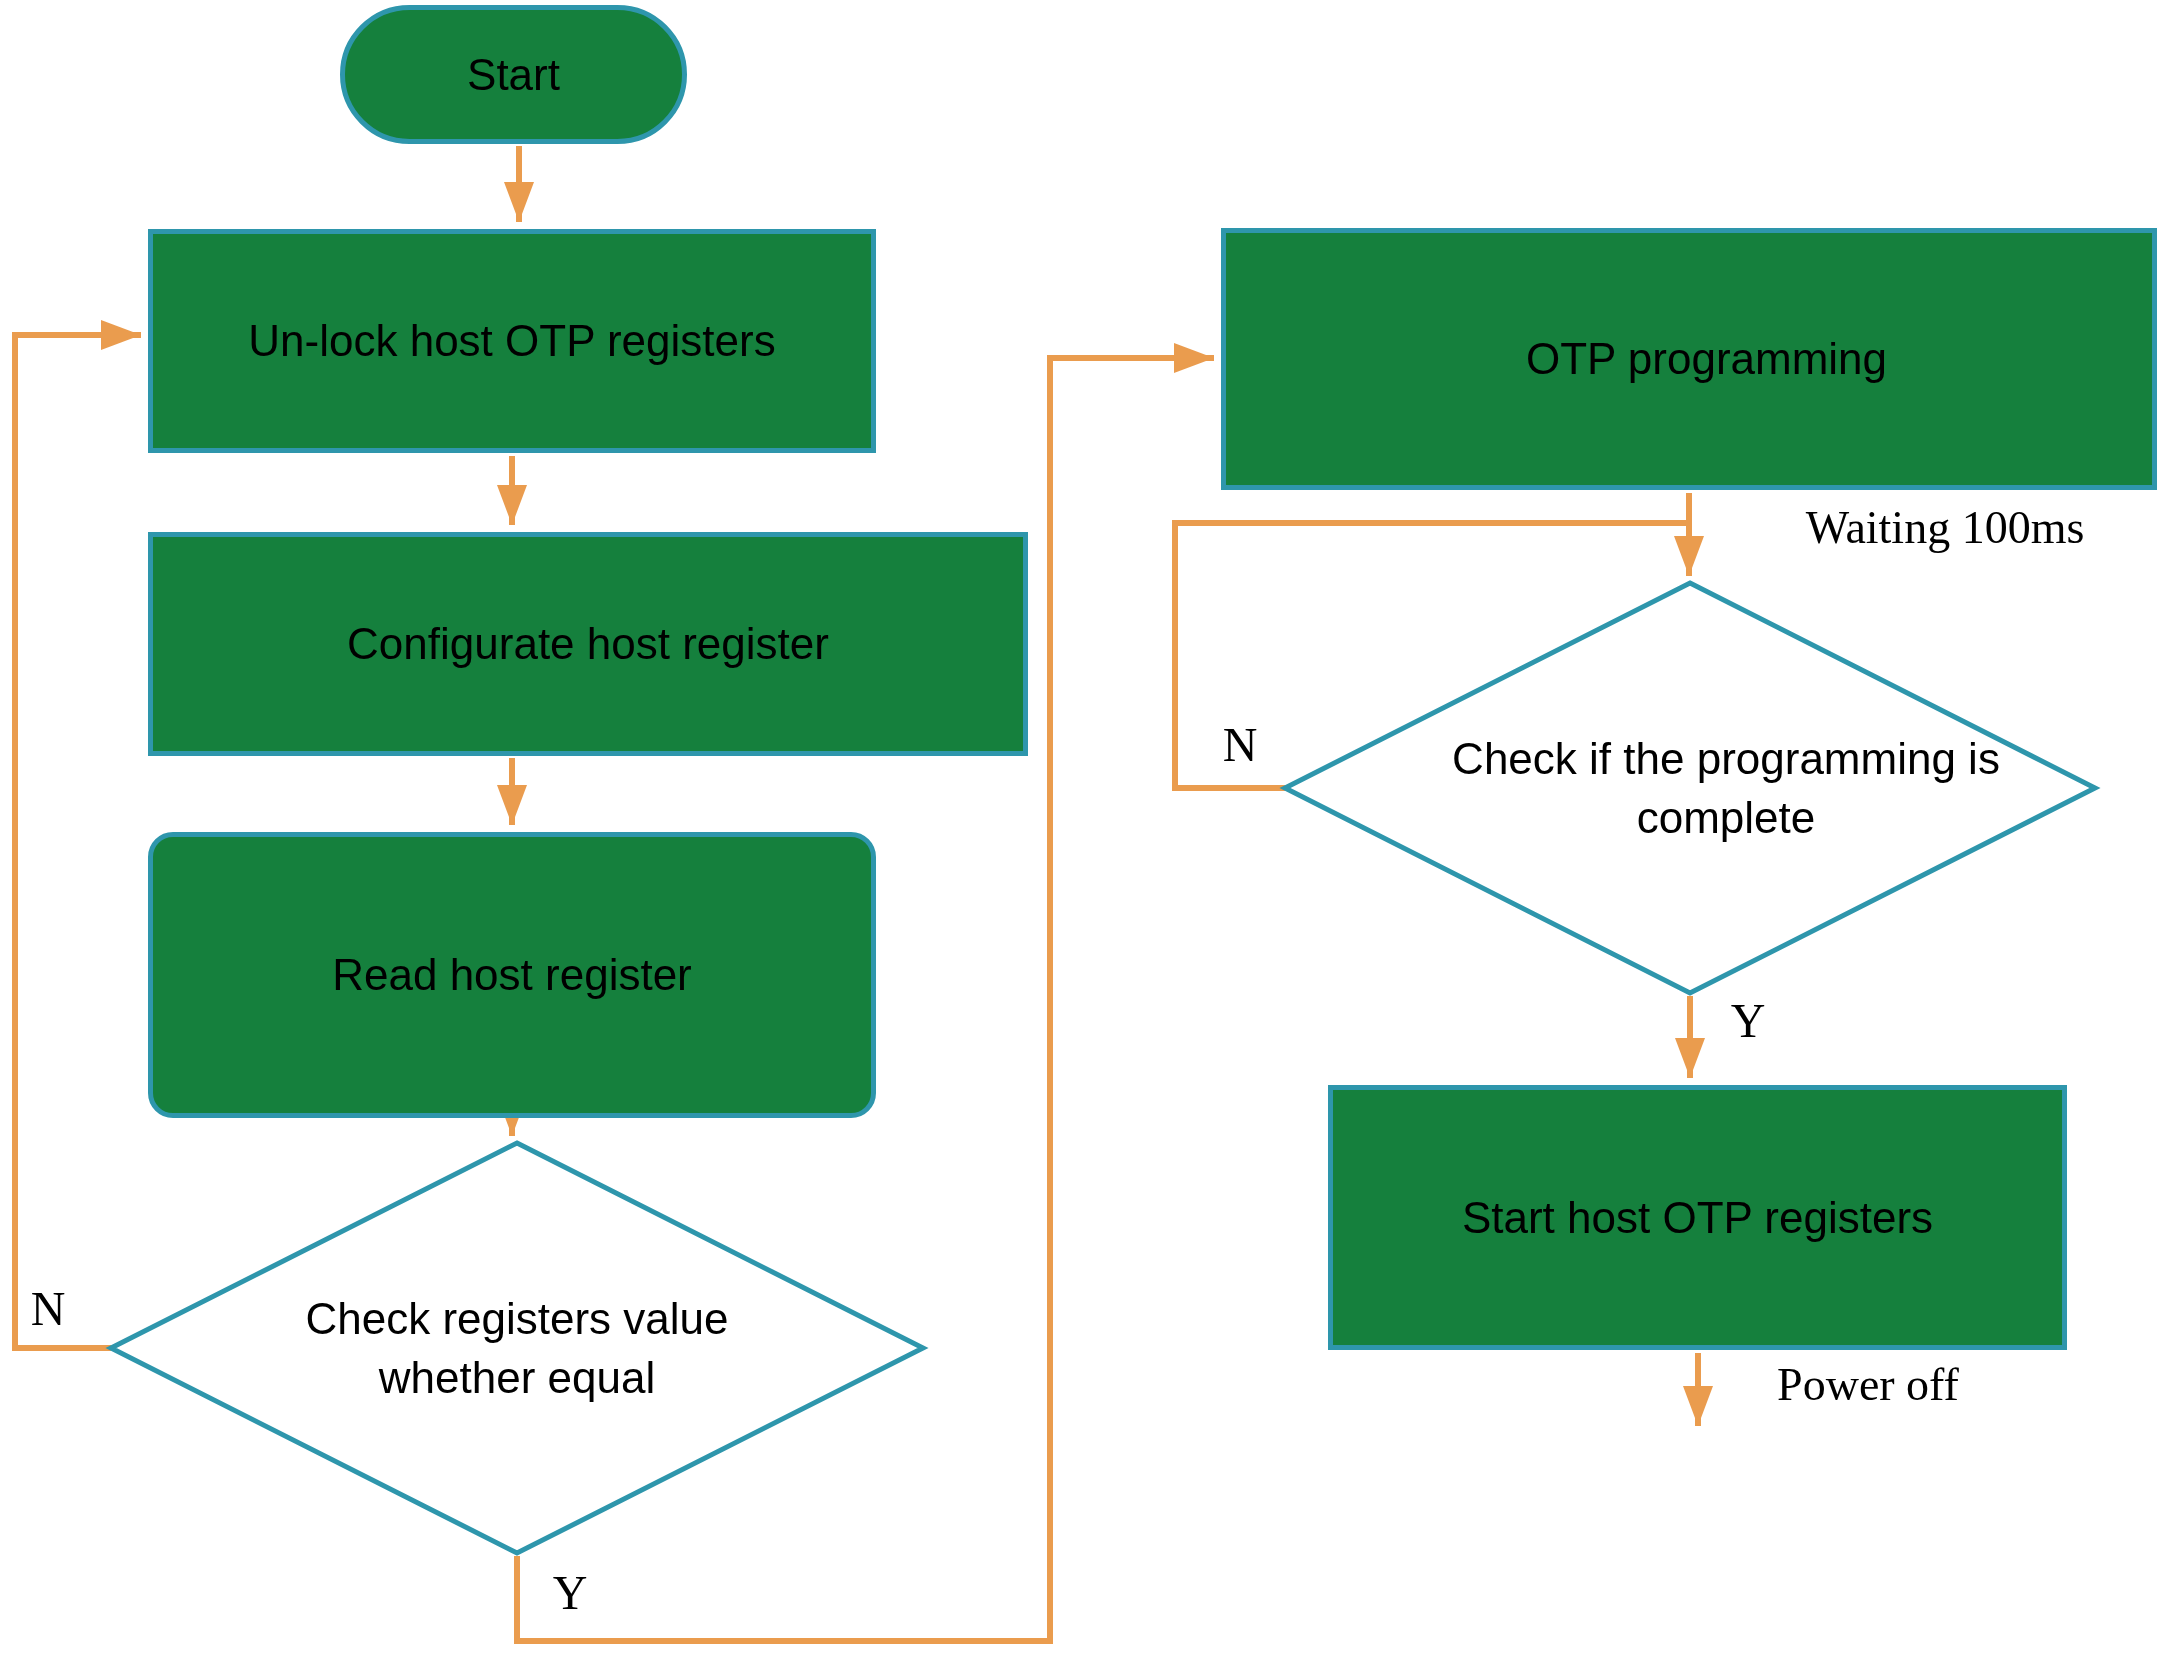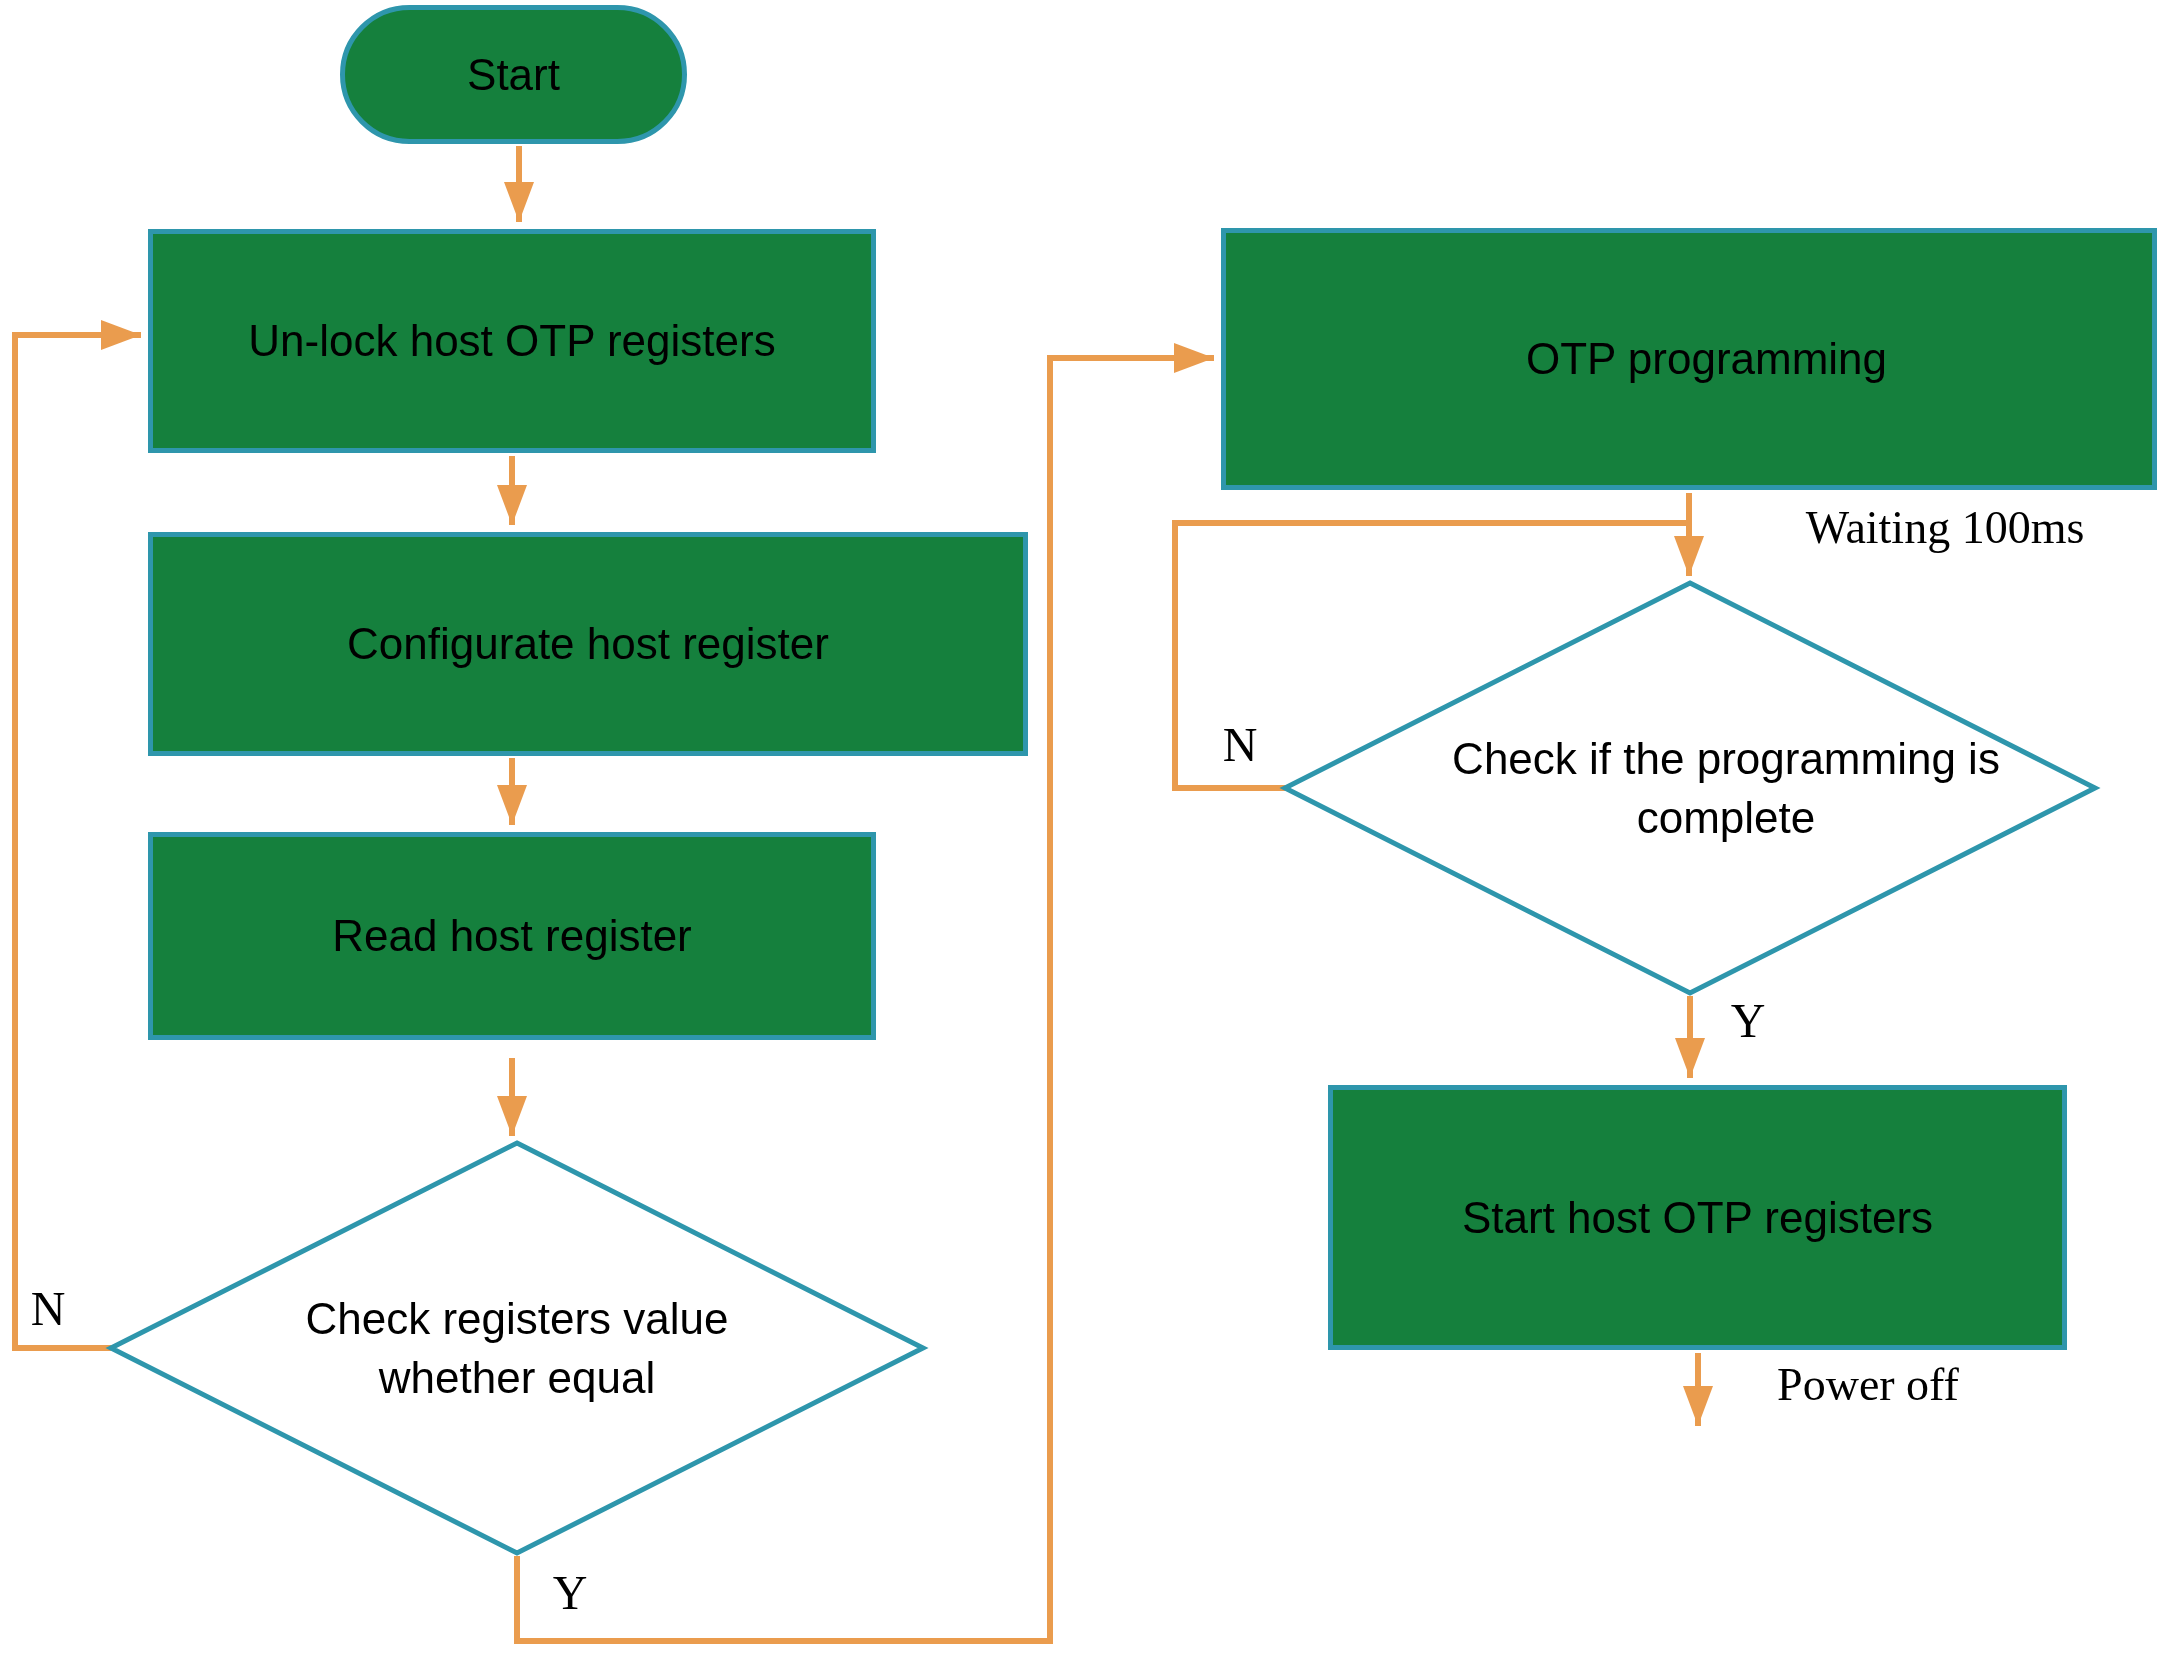--- a/index.html
+++ b/index.html
@@ -48,21 +48,21 @@
     position: absolute;
     transform: translate(-50%, -50%);
     font-size: 48px;
     white-space: nowrap;
     font-family: Liberation Serif, serif;
   }
   
   #node-start        { left: 340px;  top: 5px;    width: 347px; height: 139px; }
   #node-unlock       { left: 148px;  top: 229px;  width: 728px; height: 224px; }
   #node-configurate  { left: 148px;  top: 532px;  width: 880px; height: 224px; }
-  #node-read         { left: 148px;  top: 832px;  width: 728px; height: 208px; }
+  #node-read         { left: 148px;  top: 832px;  width: 728px; height: 286px; border-radius: 25px; }
   #node-otp          { left: 1221px; top: 228px;  width: 936px; height: 262px; padding-left: 35px; }
   #node-lock         { left: 1328px; top: 1085px; width: 739px; height: 265px; }
   #node-end          { left: 1520px; top: 1433px; width: 347px; height: 135px; }
 
   #label-check-equal    { left: 517px;  top: 1348px; width: 540px; }
   #label-check-complete { left: 1726px; top: 788px;  width: 620px; }
 
   #label-n-left   { left: 48px;   top: 1308px; }
   #label-y-left   { left: 570px;  top: 1592px; }
   #label-n-right  { left: 1240px; top: 744px;  }

